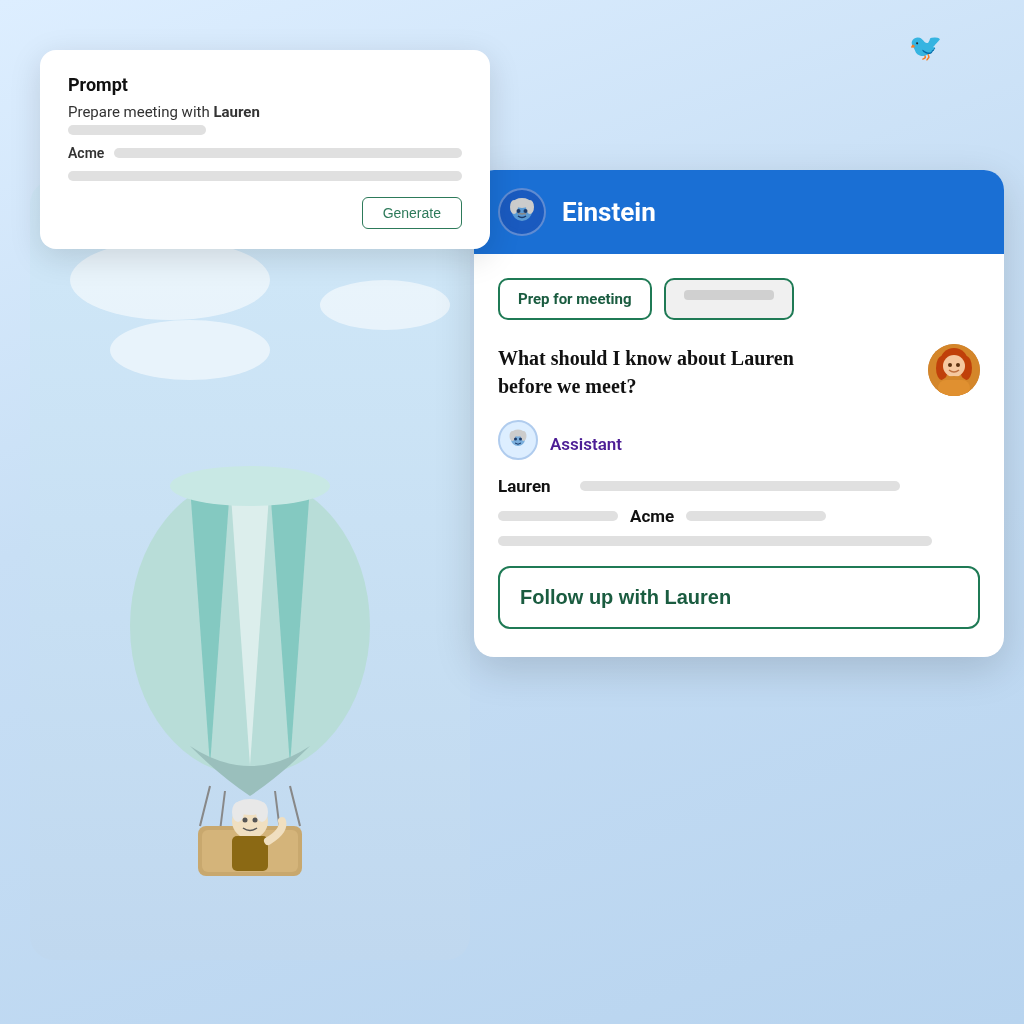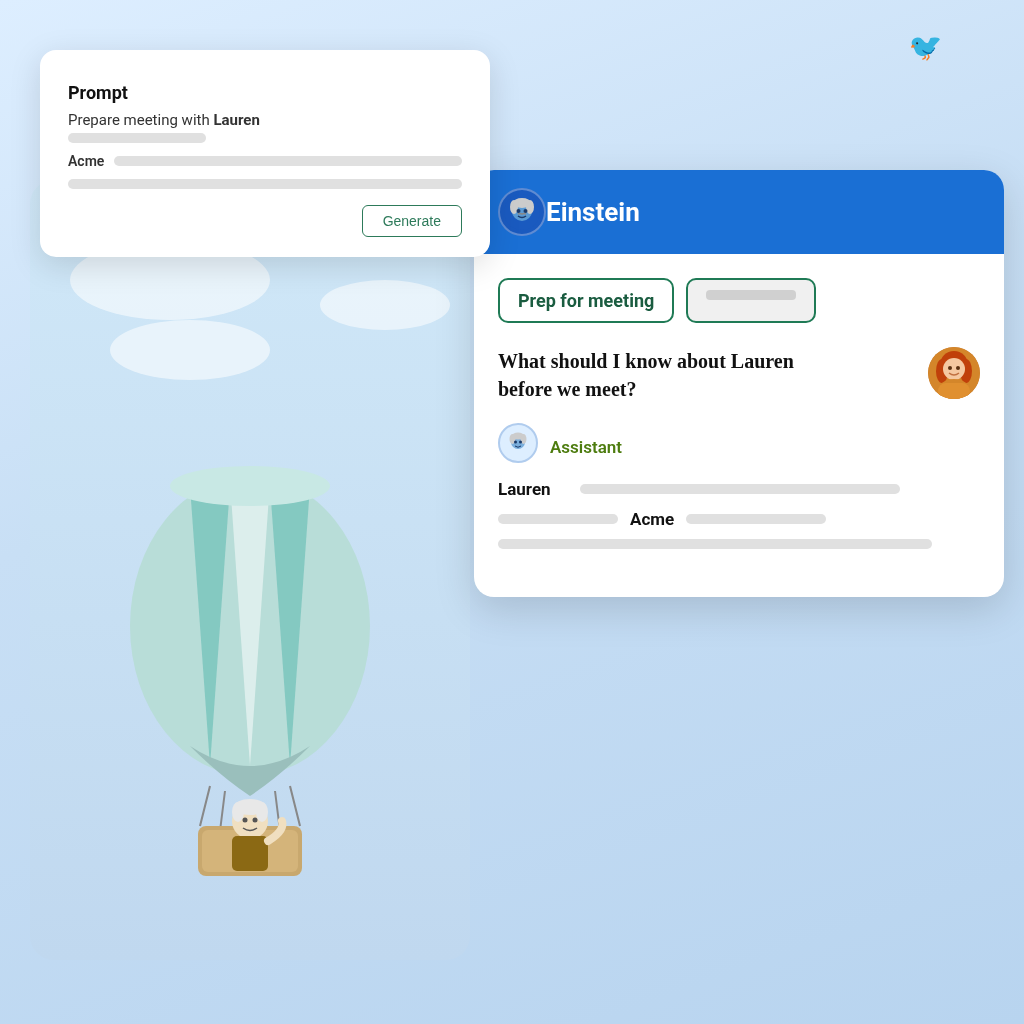--- a/index.html
+++ b/index.html
@@ -71,21 +71,21 @@
     }
 
     
     .prompt-card {
       position: absolute;
       top: 50px;
       left: 40px;
       width: 450px;
       background: #fff;
       border-radius: 16px;
-      padding: 32px 28px 20px;
+      padding: 24px 28px 20px;
       box-shadow: 0 8px 32px rgba(0,0,0,0.13);
       z-index: 10;
     }
 
     .prompt-card .prompt-label {
       font-size: 18px;
       font-weight: 700;
       color: #111;
       margin-bottom: 8px;
     }
@@ -160,20 +160,21 @@
       box-shadow: 0 12px 40px rgba(0,0,0,0.15);
       overflow: hidden;
       z-index: 9;
     }
 
     .einstein-header {
       background: #1a6fd4;
       padding: 18px 24px;
       display: flex;
       align-items: center;
+      gap: 16px;
     }
 
     .einstein-avatar {
       width: 48px;
       height: 48px;
       background: #1a5abf;
       border-radius: 50%;
       display: flex;
       align-items: center;
       justify-content: center;
@@ -196,21 +197,21 @@
     .chips-row {
       display: flex;
       gap: 12px;
       margin-bottom: 24px;
     }
 
     .chip {
       border: 2px solid #1f7a55;
       border-radius: 10px;
       padding: 10px 18px;
-      font-size: 18px;
+      font-size: 15px;
       font-weight: 700;
       color: #1a5c40;
       background: #fff;
       cursor: pointer;
     }
 
     .chip.chip-empty {
       width: 130px;
       background: #f0f0f0;
       border-color: #1f7a55;
@@ -270,21 +271,21 @@
       display: flex;
       align-items: center;
       justify-content: center;
       font-size: 22px;
       border: 2px solid #b0ccee;
     }
 
     .assistant-label {
       font-size: 17px;
       font-weight: 600;
-      color: #4d7c0f;
+      color: #4c1d95;
       margin-top: 8px;
     }
 
     
     .info-row {
       display: flex;
       align-items: center;
       gap: 12px;
       margin-bottom: 10px;
     }
@@ -513,15 +514,16 @@
       <div class="info-bar-left"></div>
       <span class="info-label-mid">Acme</span>
       <div class="info-bar-right"></div>
     </div>
 
     <div class="info-row-3">
       <div class="info-bar-full"></div>
     </div>
 
     
+    <button class="btn-followup">Follow up with Lauren</button>
 
   </div>
 </div>
 
 </body></html>

